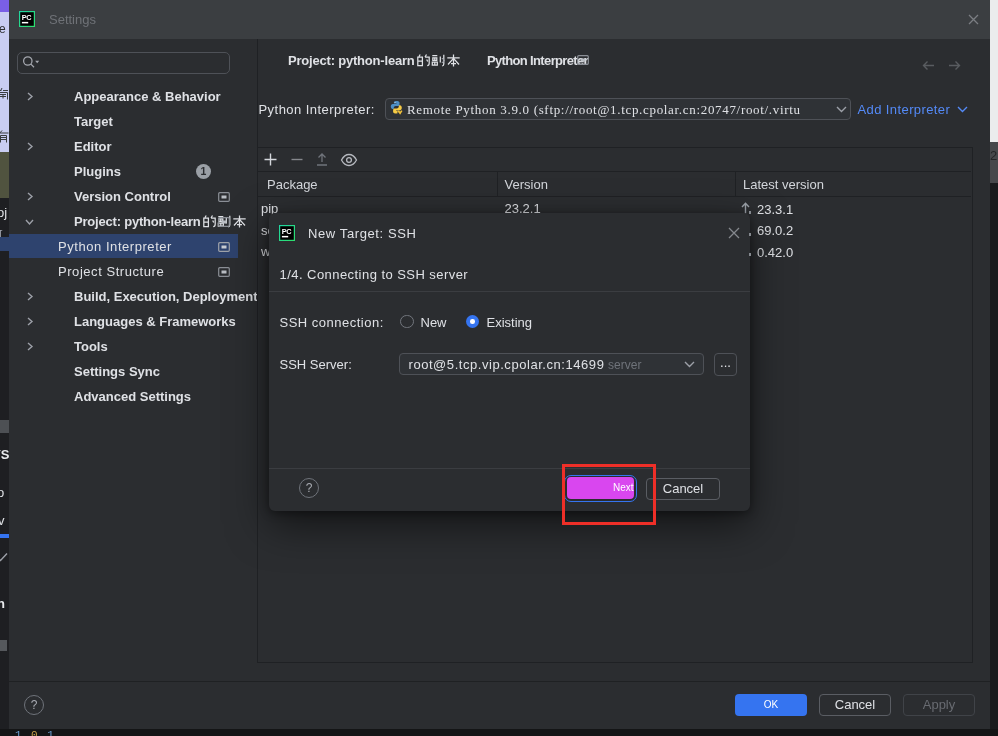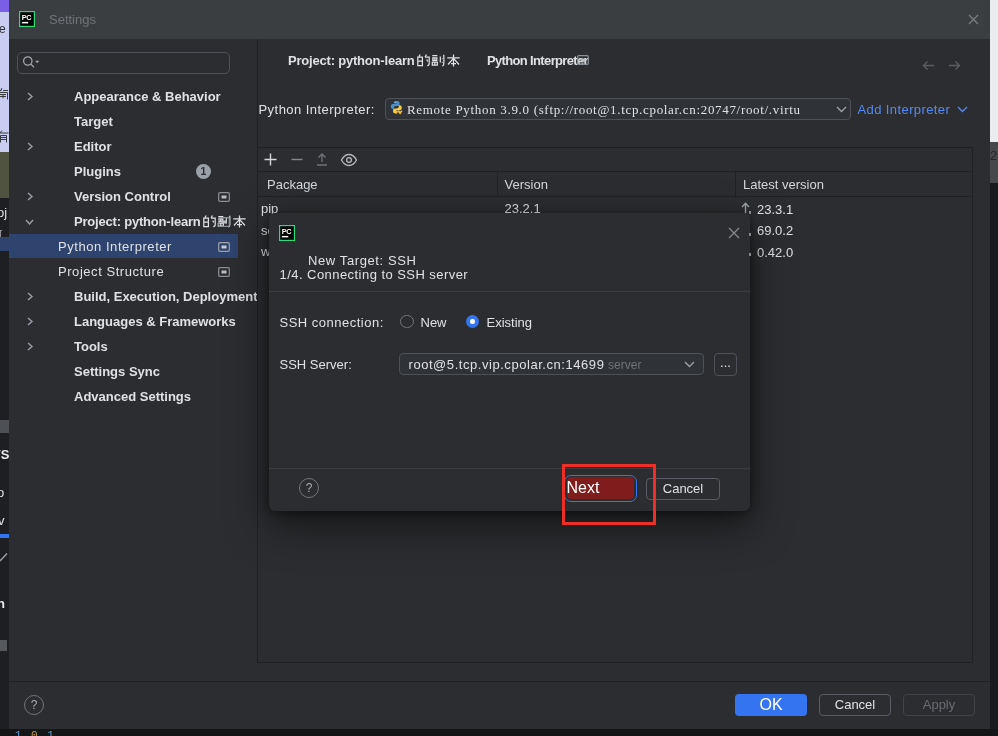--- a/index.html
+++ b/index.html
@@ -226,38 +226,38 @@
 
   <div class="abs t13" style="left:261px;top:244px;">wheel</div>
   <svg class="abs" style="left:740.5px;top:244.5px;" width="9" height="12" viewBox="0 0 9 12">
       <path d="M4.5 11.5 V1.5 M1 5 L4.5 1.2 L8 5" stroke="#9ba1a8" stroke-width="1.4" fill="none"></path>
     </svg>
   <div class="abs t13" style="left:757px;top:244.5px;">0.42.0</div>
 
   <div class="abs" style="left:9px;top:681px;width:981px;height:1px;background:#1f2123;"></div>
   <div class="abs" style="left:9px;top:682px;width:981px;height:46.5px;background:#2b2d30;"></div>
   <div class="abs" style="left:24px;top:694.5px;width:18px;height:18px;border:1.5px solid #6f737a;border-radius:50%;color:#a8abb2;font-size:12px;line-height:18px;text-align:center;">?</div>
-  <div class="abs" style="left:735px;top:693.5px;width:72px;height:22px;background:#3574f0;border-radius:4px;color:#fff;font-size:16px;line-height:22px;text-align:center;">OK</div>
+  <div class="abs" style="left:735px;top:693.5px;width:72px;height:22px;background:#3574f0;border-radius:4px;color:#fff;font-size:10px;line-height:22px;text-align:center;">OK</div>
   <div class="abs" style="left:819px;top:693.5px;width:70px;height:20px;border:1px solid #5a5d63;border-radius:4px;color:#dfe1e5;font-size:13px;line-height:20px;text-align:center;">Cancel</div>
   <div class="abs" style="left:903px;top:693.5px;width:70px;height:20px;border:1px solid #404348;border-radius:4px;color:#686b71;font-size:13px;line-height:20px;text-align:center;">Apply</div>
 
   <div class="abs" style="left:269px;top:213px;width:481px;height:298px;background:#2b2d30;border-radius:6px;box-shadow:0 14px 40px rgba(0,0,0,0.55),0 2px 10px rgba(0,0,0,0.4);"></div>
 
   <svg class="abs" style="left:278.5px;top:224.5px;" width="16" height="16" viewBox="0 0 16 16">
     <defs>
         <linearGradient id="pcg2" x1="0" y1="0" x2="1" y2="1">
           <stop offset="0" stop-color="#21d6a2"></stop>
           <stop offset="1" stop-color="#2ddd6c"></stop>
         </linearGradient>
       </defs>
     <rect x="0.6" y="0.6" width="14.8" height="14.8" fill="#000" stroke="url(#pcg2)" stroke-width="1.2"></rect>
     <text x="2.8" y="9.2" font-family="Liberation Sans" font-size="7.3" font-weight="bold" fill="#fff" textLength="9.8">PC</text>
     <rect x="2.9" y="10.9" width="6.3" height="1.5" fill="#fff"></rect>
   </svg>
-  <div class="abs t13" style="left:308px;top:226px;letter-spacing:0.6px;margin-top:27px;">New Target: SSH</div>
+  <div class="abs t13" style="left:308px;top:226px;letter-spacing:0.6px;">New Target: SSH</div>
   <svg class="abs" style="left:728px;top:227px;" width="12" height="12" viewBox="0 0 12 12">
       <path d="M1 1 L11 11 M11 1 L1 11" stroke="#85888d" stroke-width="1.3"></path>
     </svg>
 
   <div class="abs t13" style="left:279.5px;top:266.5px;letter-spacing:0.45px;">1/4. Connecting to SSH server</div>
   <div class="abs" style="left:269px;top:291px;width:481px;height:1px;background:#3b3d41;"></div>
 
   <div class="abs t13" style="left:279.5px;top:315px;letter-spacing:0.5px;">SSH connection:</div>
   <div class="abs" style="left:400px;top:314.5px;width:11.5px;height:11.5px;border:1.4px solid #72767d;border-radius:50%;"></div>
   <div class="abs t13" style="left:420.5px;top:315px;">New</div>
@@ -270,21 +270,21 @@
   <div class="abs t13" style="left:408.5px;top:356.5px;"><span style="letter-spacing:0.55px;">root@5.tcp.vip.cpolar.cn:14699</span> <span style="color:#6f737a;font-size:12px;">server</span></div>
   <svg class="abs" style="left:684px;top:360.5px;" width="11" height="7" viewBox="0 0 11 7">
       <path d="M1 1 L5.5 5.5 L10 1" stroke="#9da0a8" stroke-width="1.4" fill="none"></path>
     </svg>
   <div class="abs" style="left:714px;top:352.5px;width:21px;height:21px;border:1px solid #4e5157;border-radius:4px;color:#dfe1e5;font-size:13px;line-height:17px;text-align:center;">...</div>
 
   <div class="abs" style="left:269px;top:467.5px;width:481px;height:1px;background:#3b3d41;"></div>
   <div class="abs" style="left:299px;top:477.5px;width:18px;height:18px;border:1.5px solid #6f737a;border-radius:50%;color:#a8abb2;font-size:12px;line-height:18px;text-align:center;">?</div>
 
   <div class="abs" style="left:564px;top:474.5px;width:71px;height:25px;border:1px solid #3574f0;border-radius:7px;"></div>
-  <div class="abs" style="left:566.5px;top:477px;width:67px;height:22px;background:#7f1d1d;border-radius:4px;color:#fff;font-size:16px;line-height:22px;text-align:left;">Next</div>
+  <div class="abs" style="left:566.5px;top:477px;width:67px;height:22px;background:#d946ef;border-radius:4px;color:#fff;font-size:10px;line-height:22px;text-align:right;">Next</div>
   <div class="abs" style="left:646px;top:477.5px;width:72px;height:20px;border:1px solid #5a5d63;border-radius:4px;color:#dfe1e5;font-size:13px;line-height:20px;text-align:center;">Cancel</div>
 
   <div class="abs" style="left:749.2px;top:211px;width:2.2px;height:2.6px;background:#84888e;z-index:21;"></div>
   <div class="abs" style="left:748.8px;top:232.8px;width:2.6px;height:3px;background:#84888e;z-index:21;"></div>
   <div class="abs" style="left:748.8px;top:253px;width:2.6px;height:3px;background:#84888e;z-index:21;"></div>
 
   <div class="abs" style="left:562px;top:463.5px;width:88px;height:55px;border:3px solid #ee2f28;z-index:30;"></div>
 
 </div>
 

